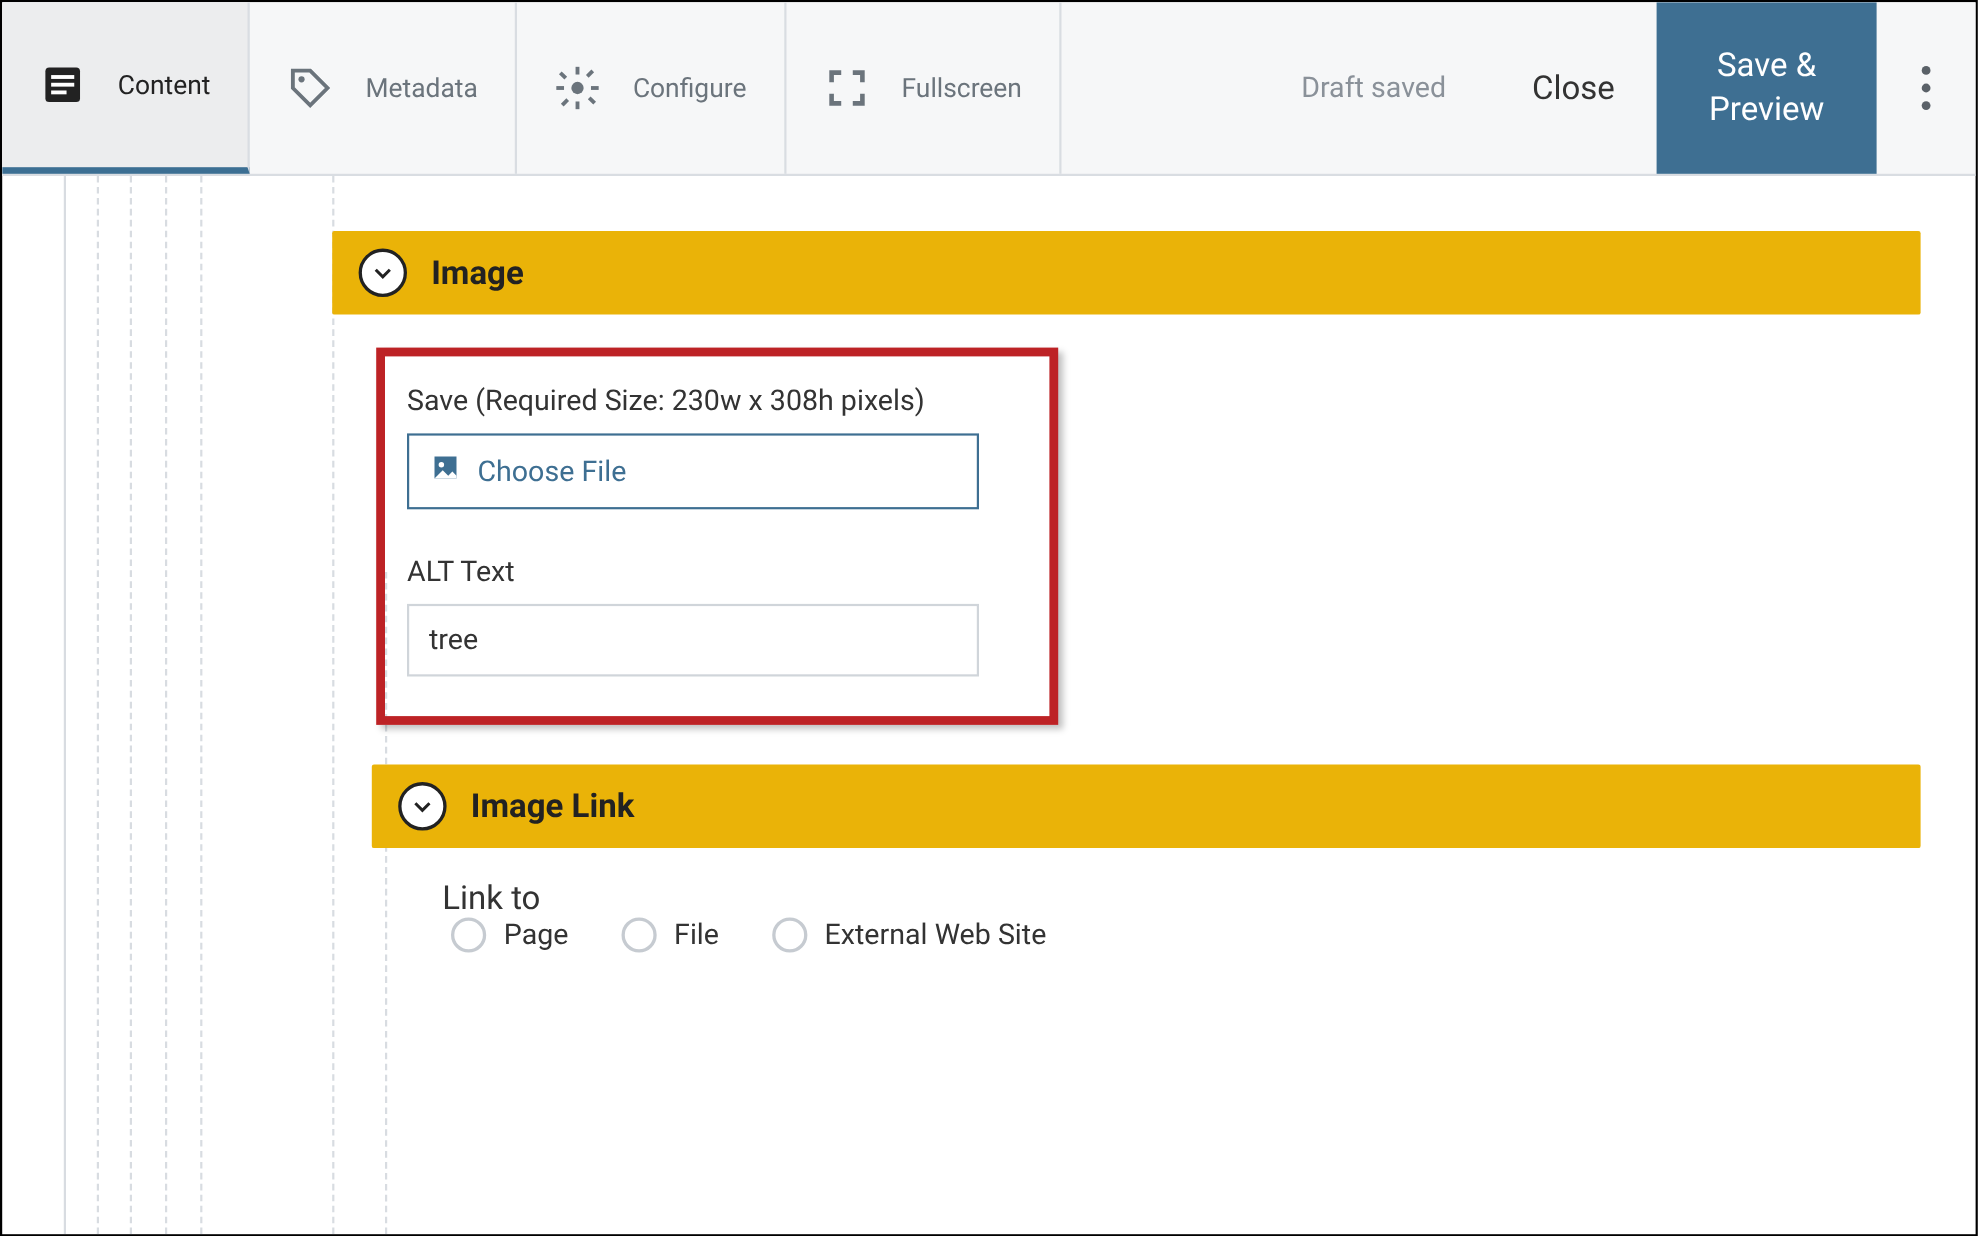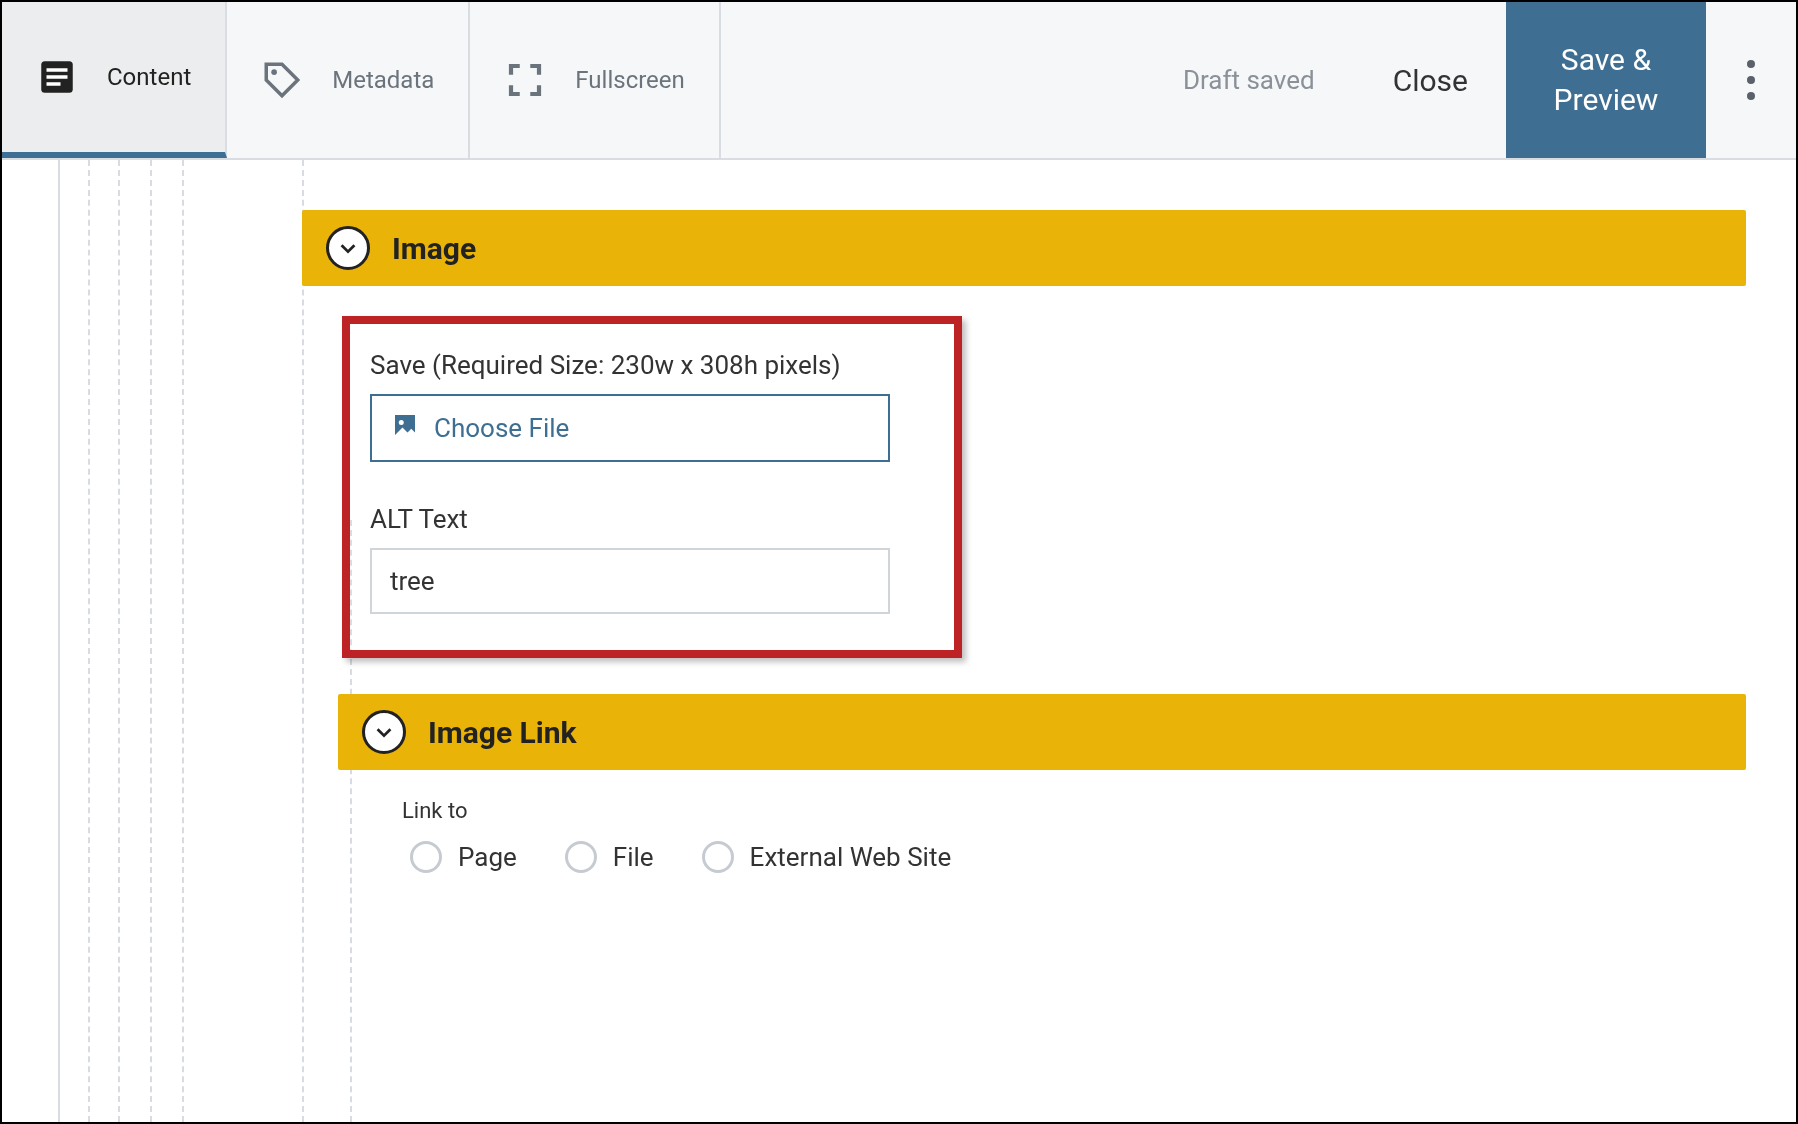--- a/index.html
+++ b/index.html
@@ -181,23 +181,22 @@
   }
 
   .gap-md { height: 42px; }
 
   
   .link-body {
     margin-left: 100px;
     padding: 28px 0 44px 0;
   }
   .link-title {
-    font-size: 22px;
-    color: #333;
-    margin-bottom: 18px;
+    font-size: 30px;
+    color: #333;
   }
   .radio-row {
     display: flex;
     gap: 48px;
     align-items: center;
     margin-left: 8px;
   }
   .radio-item {
     display: flex;
     align-items: center;
@@ -235,20 +234,38 @@
   <div class="tab">
     <span class="icon">
       <svg viewBox="0 0 24 24">
           <path d="M3 3h9l9 9-9 9-9-9V3z" fill="none" stroke="#6b747c" stroke-width="2"></path>
           <circle cx="7.5" cy="7.5" r="1.6" fill="#6b747c"></circle>
         </svg>
     </span>
     <span>Metadata</span>
   </div>
 
+  <div class="tab">
+    <span class="icon">
+      <svg viewBox="0 0 24 24">
+          <circle cx="12" cy="12" r="3.2" fill="#6b747c"></circle>
+          <g fill="#6b747c">
+            <rect x="11" y="1" width="2" height="4"></rect>
+            <rect x="11" y="19" width="2" height="4"></rect>
+            <rect x="1" y="11" width="4" height="2"></rect>
+            <rect x="19" y="11" width="4" height="2"></rect>
+            <rect x="3.5" y="3.5" width="2" height="4" transform="rotate(-45 4.5 5.5)"></rect>
+            <rect x="18.5" y="16.5" width="2" height="4" transform="rotate(-45 19.5 18.5)"></rect>
+            <rect x="16.5" y="3.5" width="4" height="2" transform="rotate(-45 18.5 4.5)"></rect>
+            <rect x="3.5" y="18.5" width="4" height="2" transform="rotate(-45 5.5 19.5)"></rect>
+          </g>
+        </svg>
+    </span>
+    <span>Configure</span>
+  </div>
 
   <div class="tab">
     <span class="icon">
       <svg viewBox="0 0 24 24" fill="none" stroke="#6b747c" stroke-width="2.4">
           <path d="M4 9V4h5"></path>
           <path d="M20 9V4h-5"></path>
           <path d="M4 15v5h5"></path>
           <path d="M20 15v5h-5"></path>
         </svg>
     </span>

